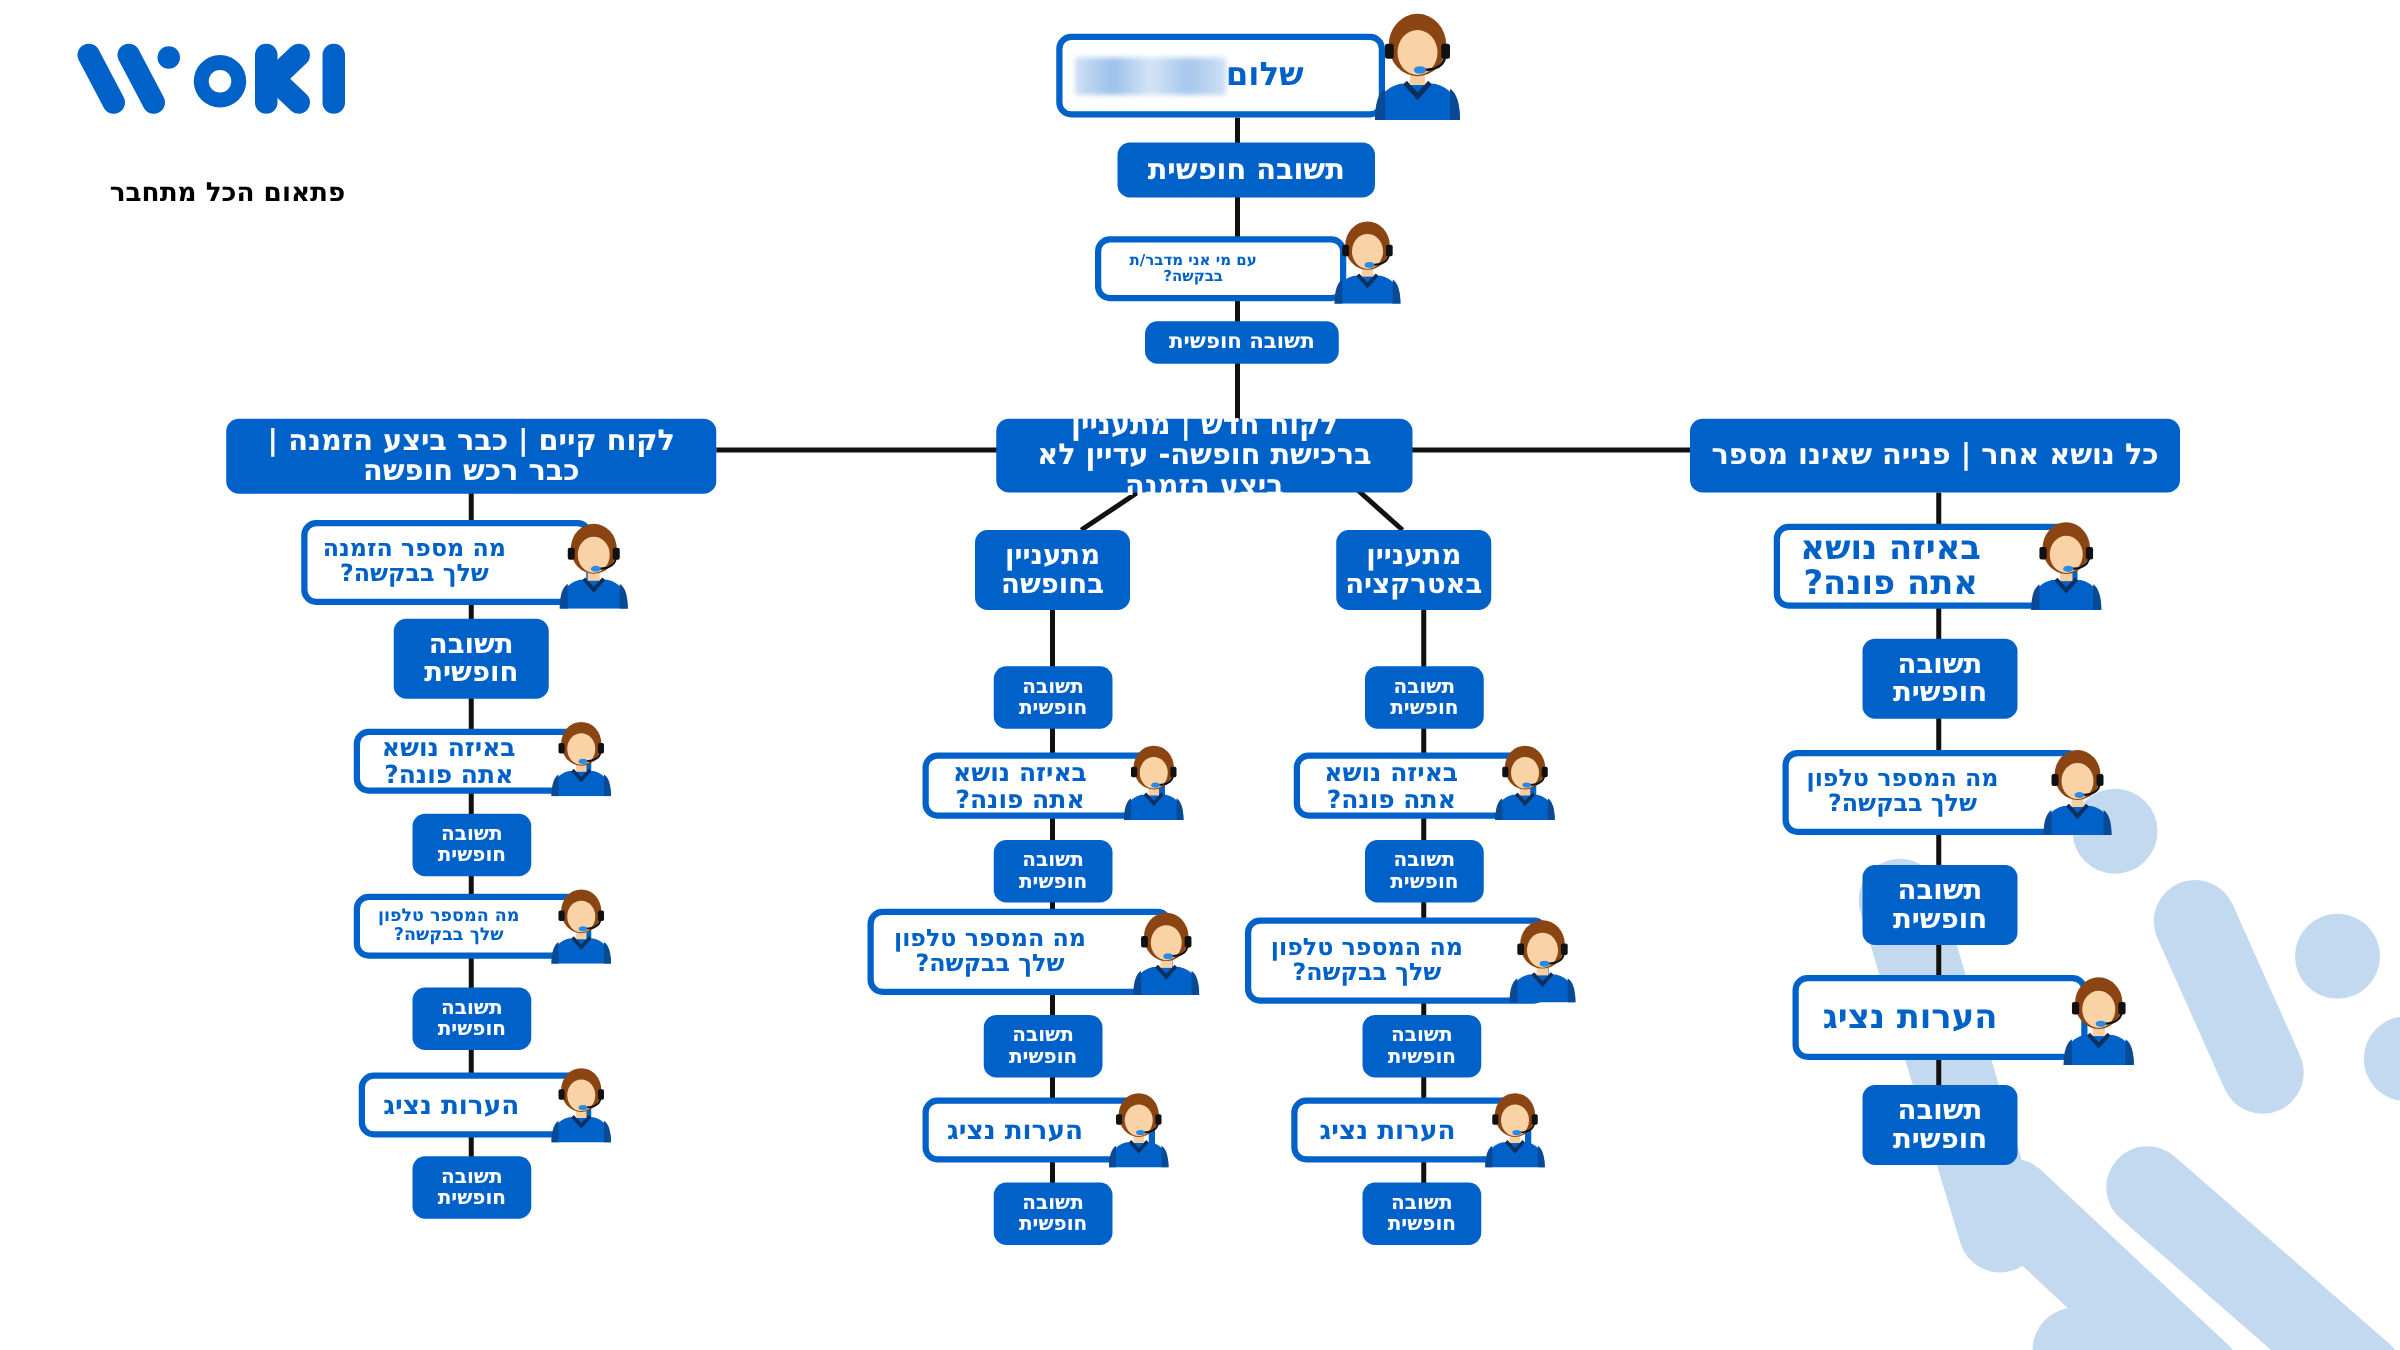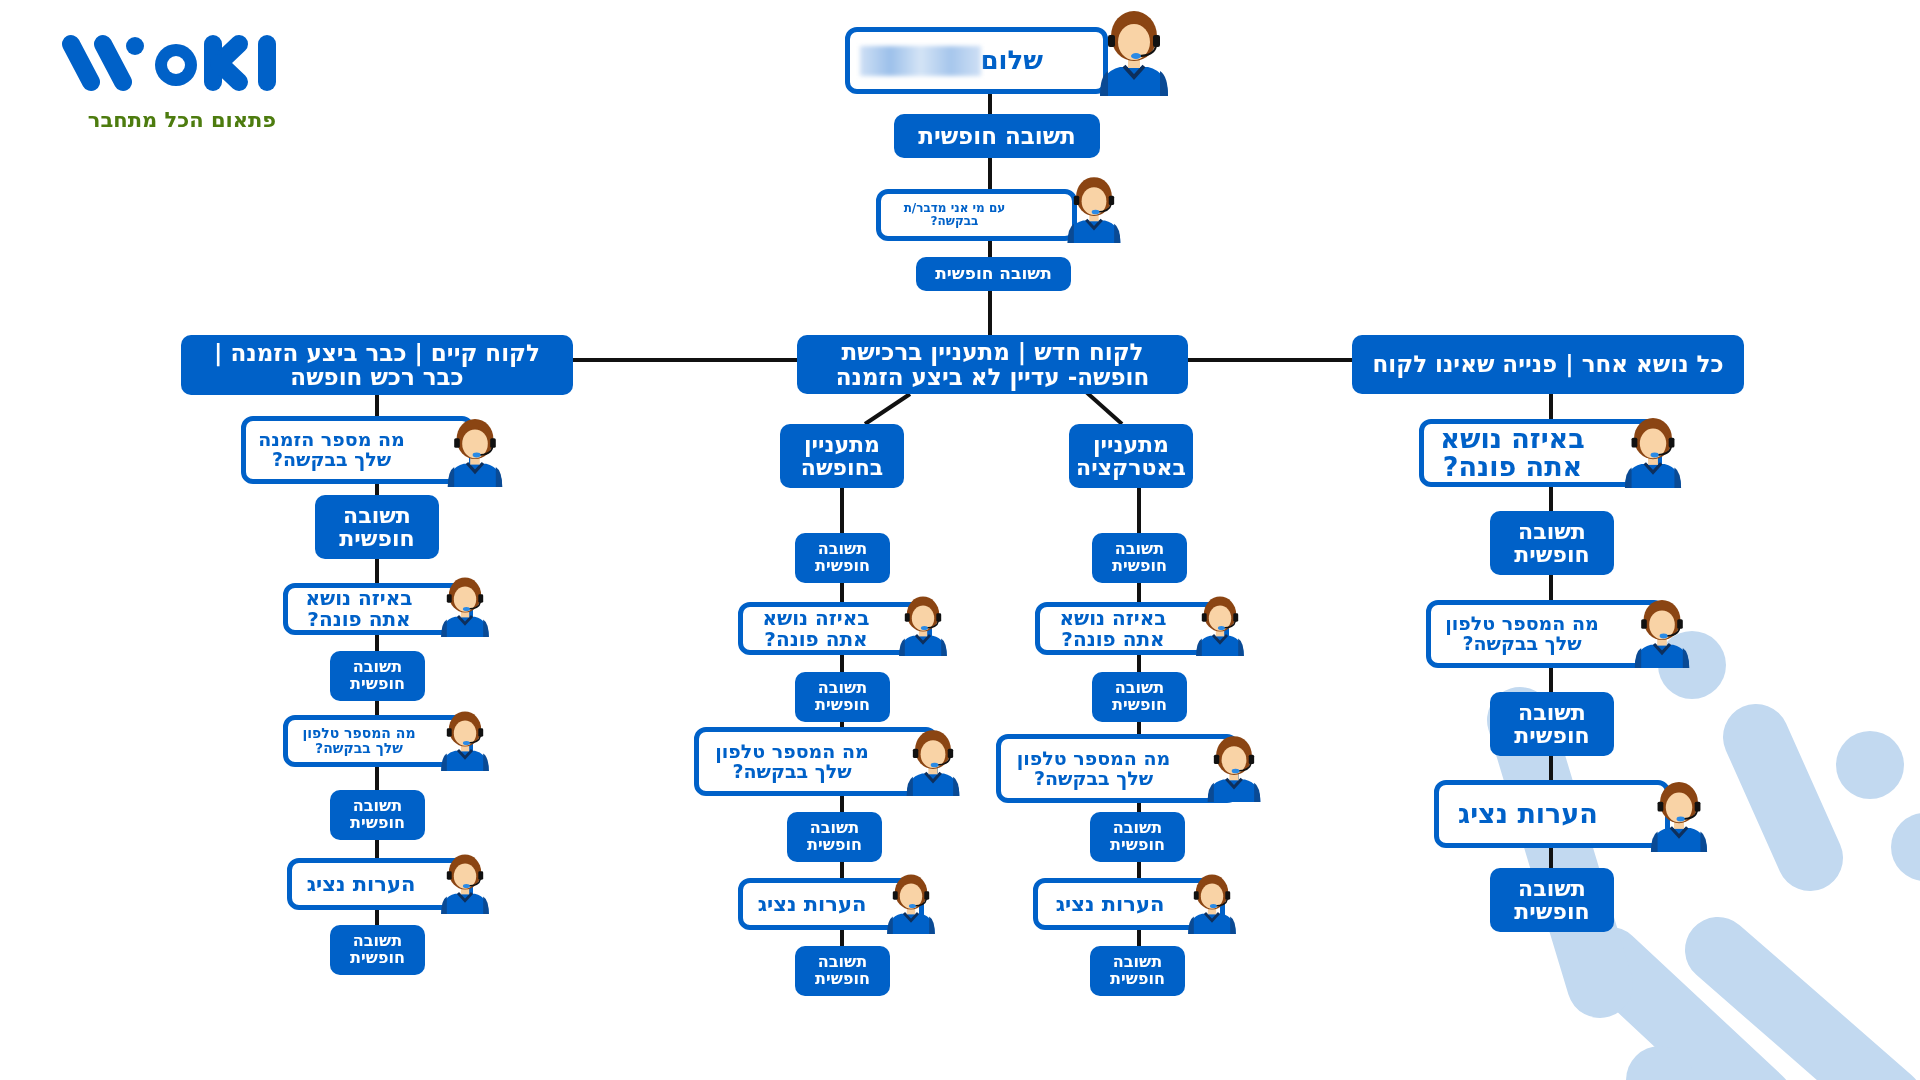--- a/index.html
+++ b/index.html
@@ -4,21 +4,21 @@
 <style>
   html, body { margin:0; padding:0; }
   body { width:1920px; height:1080px; background:#ffffff; position:relative; overflow:hidden; font-family:"DejaVu Sans", sans-serif; }
   .abs { position:absolute; }
   #bg { position:absolute; left:0; top:0; width:1920px; height:1080px; }
   #lines { position:absolute; left:0; top:0; width:1920px; height:1080px; }
   .node { position:absolute; box-sizing:border-box; display:flex; align-items:center; justify-content:center; text-align:center; direction:rtl; font-weight:bold; line-height:1.05; }
   .fill { background:#0061c8; color:#ffffff; border-radius:10px; }
   .outline { background:#ffffff; color:#0061c8; border:5px solid #0061c8; border-radius:12px; padding-right:60px; padding-left:8px; }
   .avatar { position:absolute; }
-  .logo-text { position:absolute; color:#4d7c0f; font-weight:bold; direction:rtl; }
+  .logo-text { position:absolute; color:#000000; font-weight:bold; direction:rtl;margin-top:34px; }
   .blurred { display:inline-block; width:170px; height:30px; background:linear-gradient(90deg,#cfe0f5,#9cc0ea,#d4e4f6,#a6c6ec,#cfe0f5); filter:blur(2px); vertical-align:middle; margin-left:2px; }
 </style>
 </head>
 <body>
 
 <svg id="bg" viewBox="0 0 1920 1080">
   <g fill="#c2d9f0" stroke="none">
     <circle cx="1692" cy="665" r="34"></circle>
     <circle cx="1870" cy="765" r="34"></circle>
     <path d="M1756 737 L1810 858" stroke="#c2d9f0" stroke-width="66" stroke-linecap="round"></path>
@@ -93,22 +93,22 @@
       <path d="M19 30 Q22 8 40 7 Q58 8 61 30 Q52 16 40 17 Q28 17 19 30 Z" fill="#8b4513"></path>
       <rect x="14" y="29" width="7" height="12" rx="2" fill="#111"></rect>
       <rect x="59" y="29" width="7" height="12" rx="2" fill="#111"></rect>
       <path d="M62 40 Q60 50 44 50" fill="none" stroke="#111" stroke-width="2"></path>
       <ellipse cx="42" cy="50" rx="5" ry="3" fill="#2a8ae6"></ellipse>
     </svg></div>
 
 <div class="node fill" style="left:916px;top:257px;width:155px;height:34px;font-size:17px;">תשובה חופשית</div>
 
 <div class="node fill" style="left:181px;top:335px;width:392px;height:60px;font-size:23px;padding:0 14px;">לקוח קיים | כבר ביצע הזמנה | כבר רכש חופשה</div>
-<div class="node fill" style="left:797px;top:335px;width:391px;height:59px;font-size:23px;padding:0 24px;">לקוח חדש | מתעניין ברכישת חופשה- עדיין לא ביצע הזמנה</div>
-<div class="node fill" style="left:1352px;top:335px;width:392px;height:59px;font-size:23px;">כל נושא אחר | פנייה שאינו לקוח</div>
+<div class="node fill" style="left:797px;top:335px;width:333px;height:59px;font-size:23px;padding:0 24px;">לקוח חדש | מתעניין ברכישת חופשה- עדיין לא ביצע הזמנה</div>
+<div class="node fill" style="left:1352px;top:335px;width:392px;height:59px;font-size:23px;">כל נושא אחר | פנייה שאינו מספר</div>
 
 <div class="node fill" style="left:780px;top:424px;width:124px;height:64px;font-size:22px;padding:0 10px;">מתעניין בחופשה</div>
 <div class="node fill" style="left:1069px;top:424px;width:124px;height:64px;font-size:22px;padding:0 8px;">מתעניין באטרקציה</div>
 
 <div class="node outline" style="left:241px;top:416px;width:233px;height:68px;font-size:19px;padding-right:60px;">מה מספר הזמנה שלך בבקשה?</div>
 <div class="avatar" style="left:443px;top:411px;width:64px;height:76px;"><svg viewBox="0 0 80 90" width="100%" height="100%" preserveAspectRatio="xMidYMax meet">
       <path d="M6 90 Q6 66 26 61 L54 61 Q74 66 74 90 Z" fill="#0061c8"></path>
       <path d="M6 90 Q6 70 14 65 L14 90 Z" fill="#0a4a94"></path>
       <path d="M74 90 Q74 70 66 65 L66 90 Z" fill="#0a4a94"></path>
       <path d="M30 60 L40 71 L50 60" fill="none" stroke="#0d2f5c" stroke-width="4"></path>

